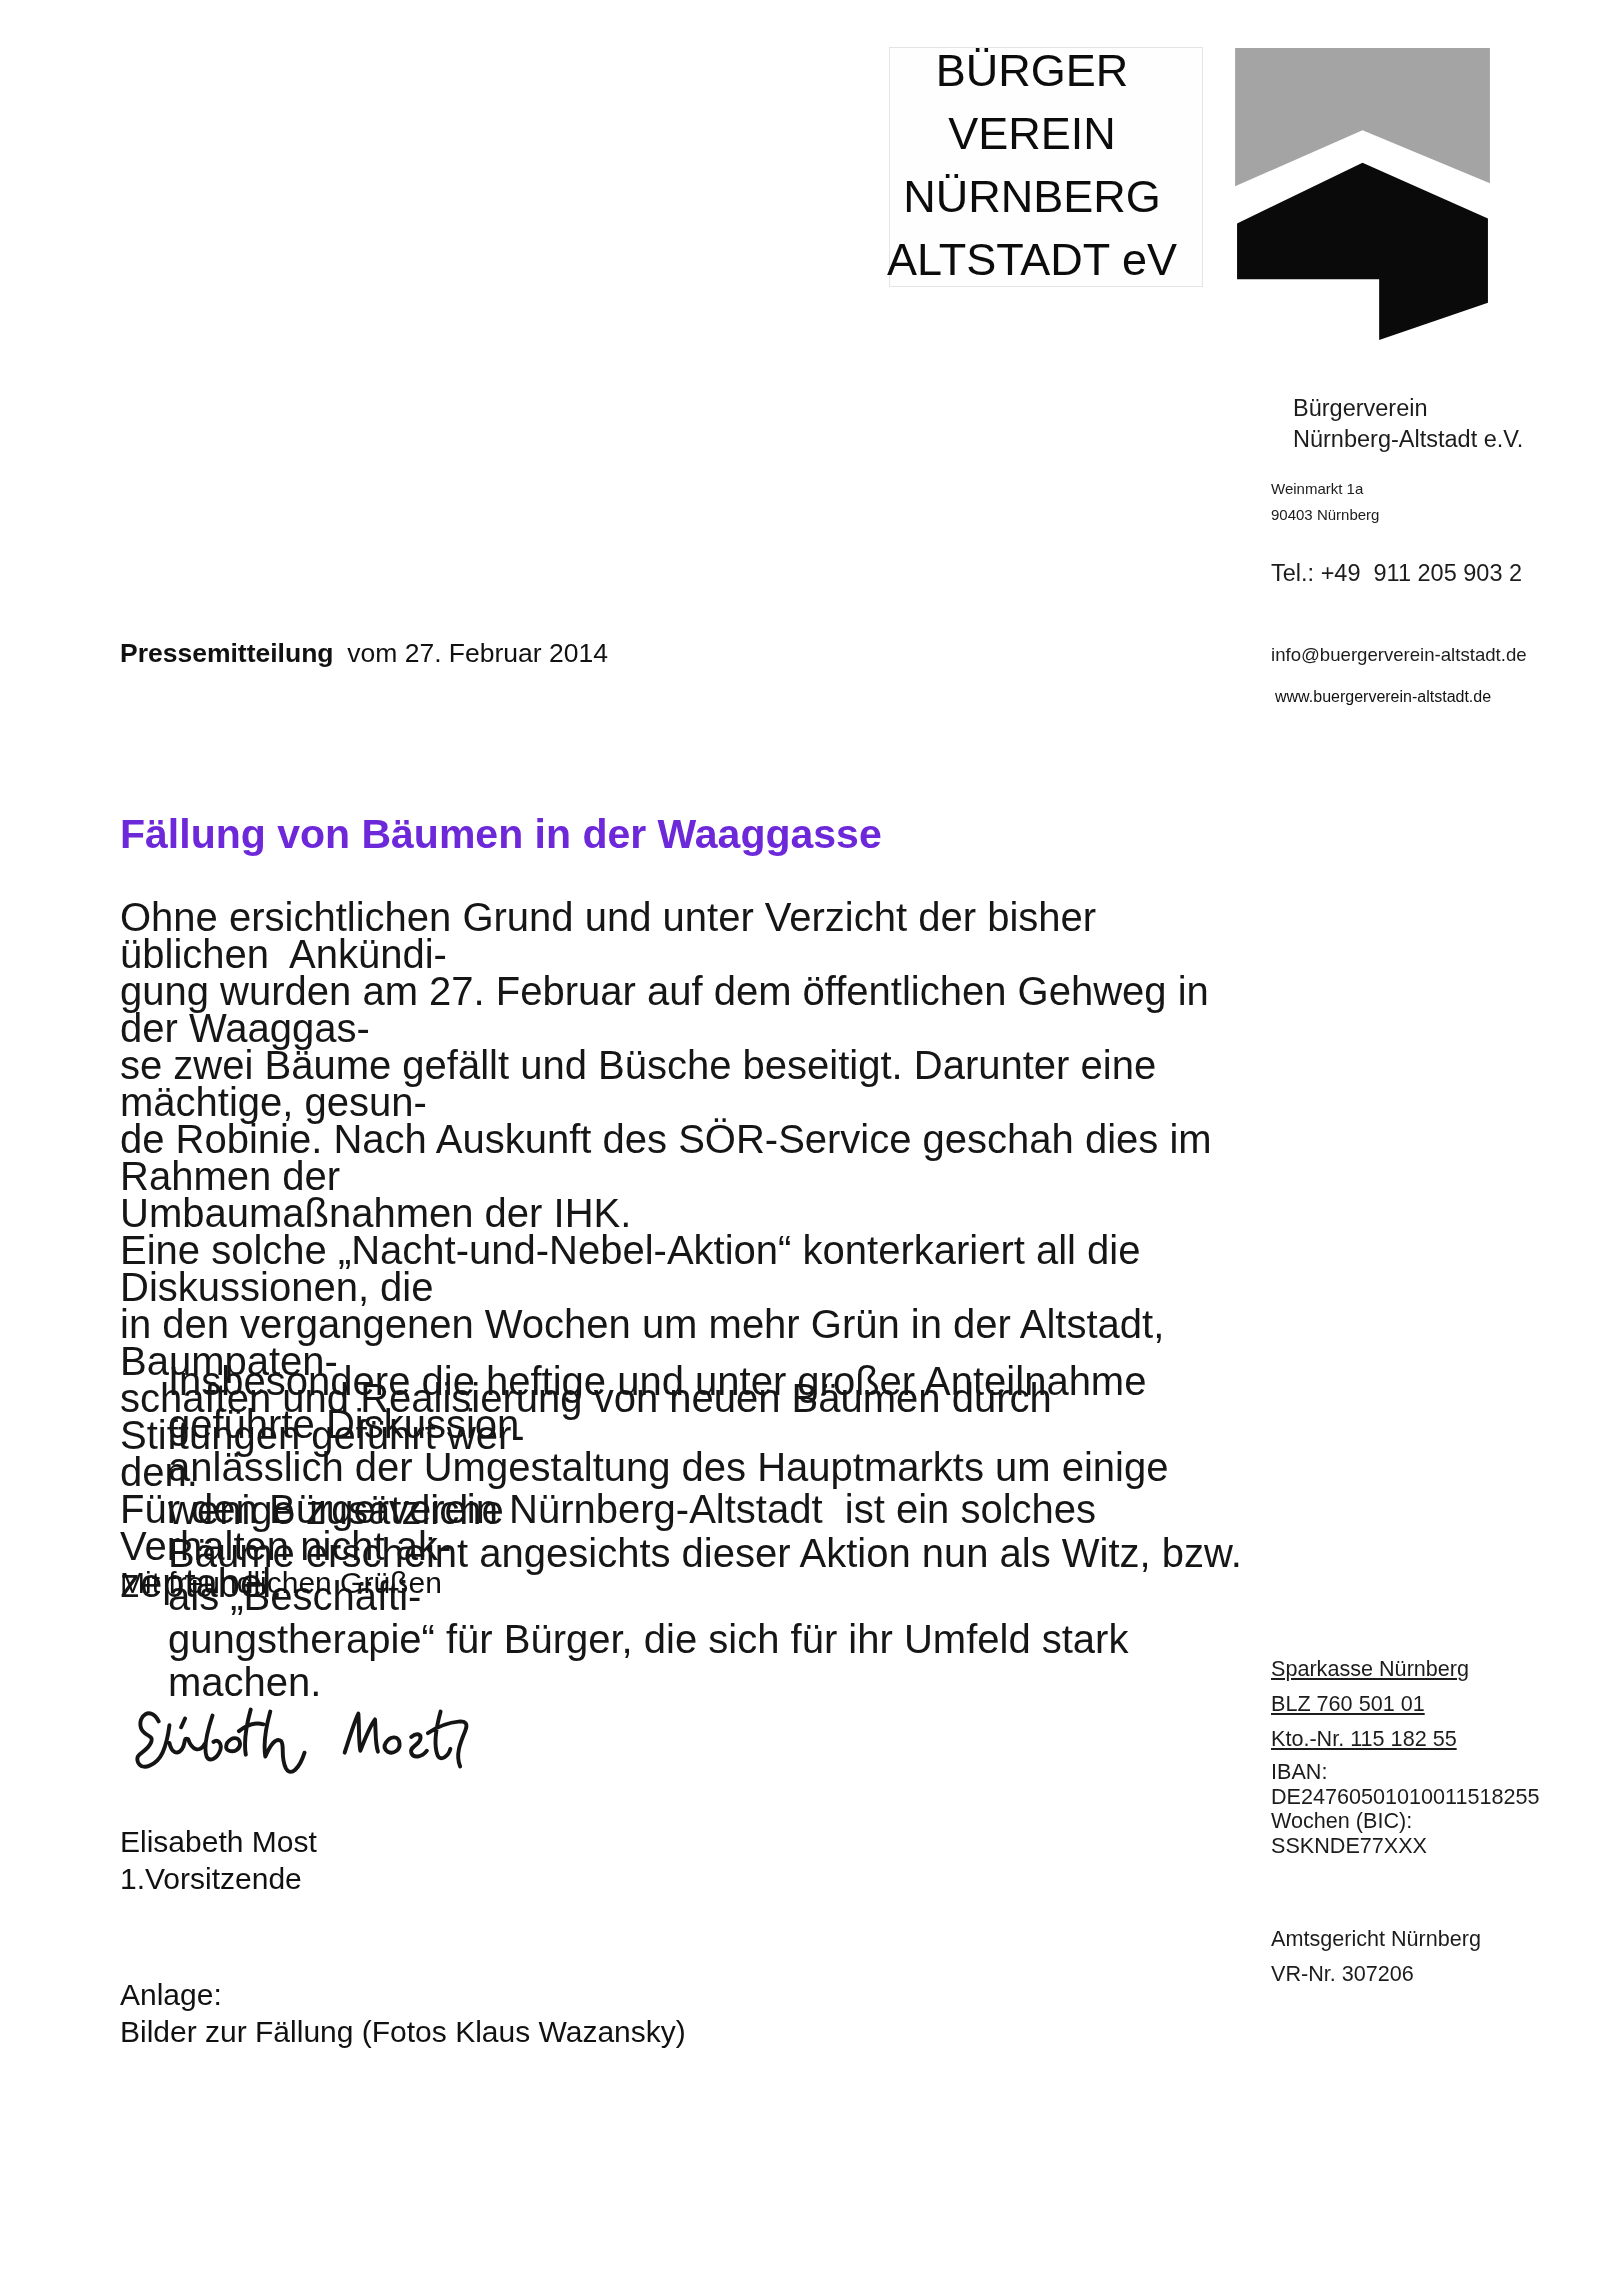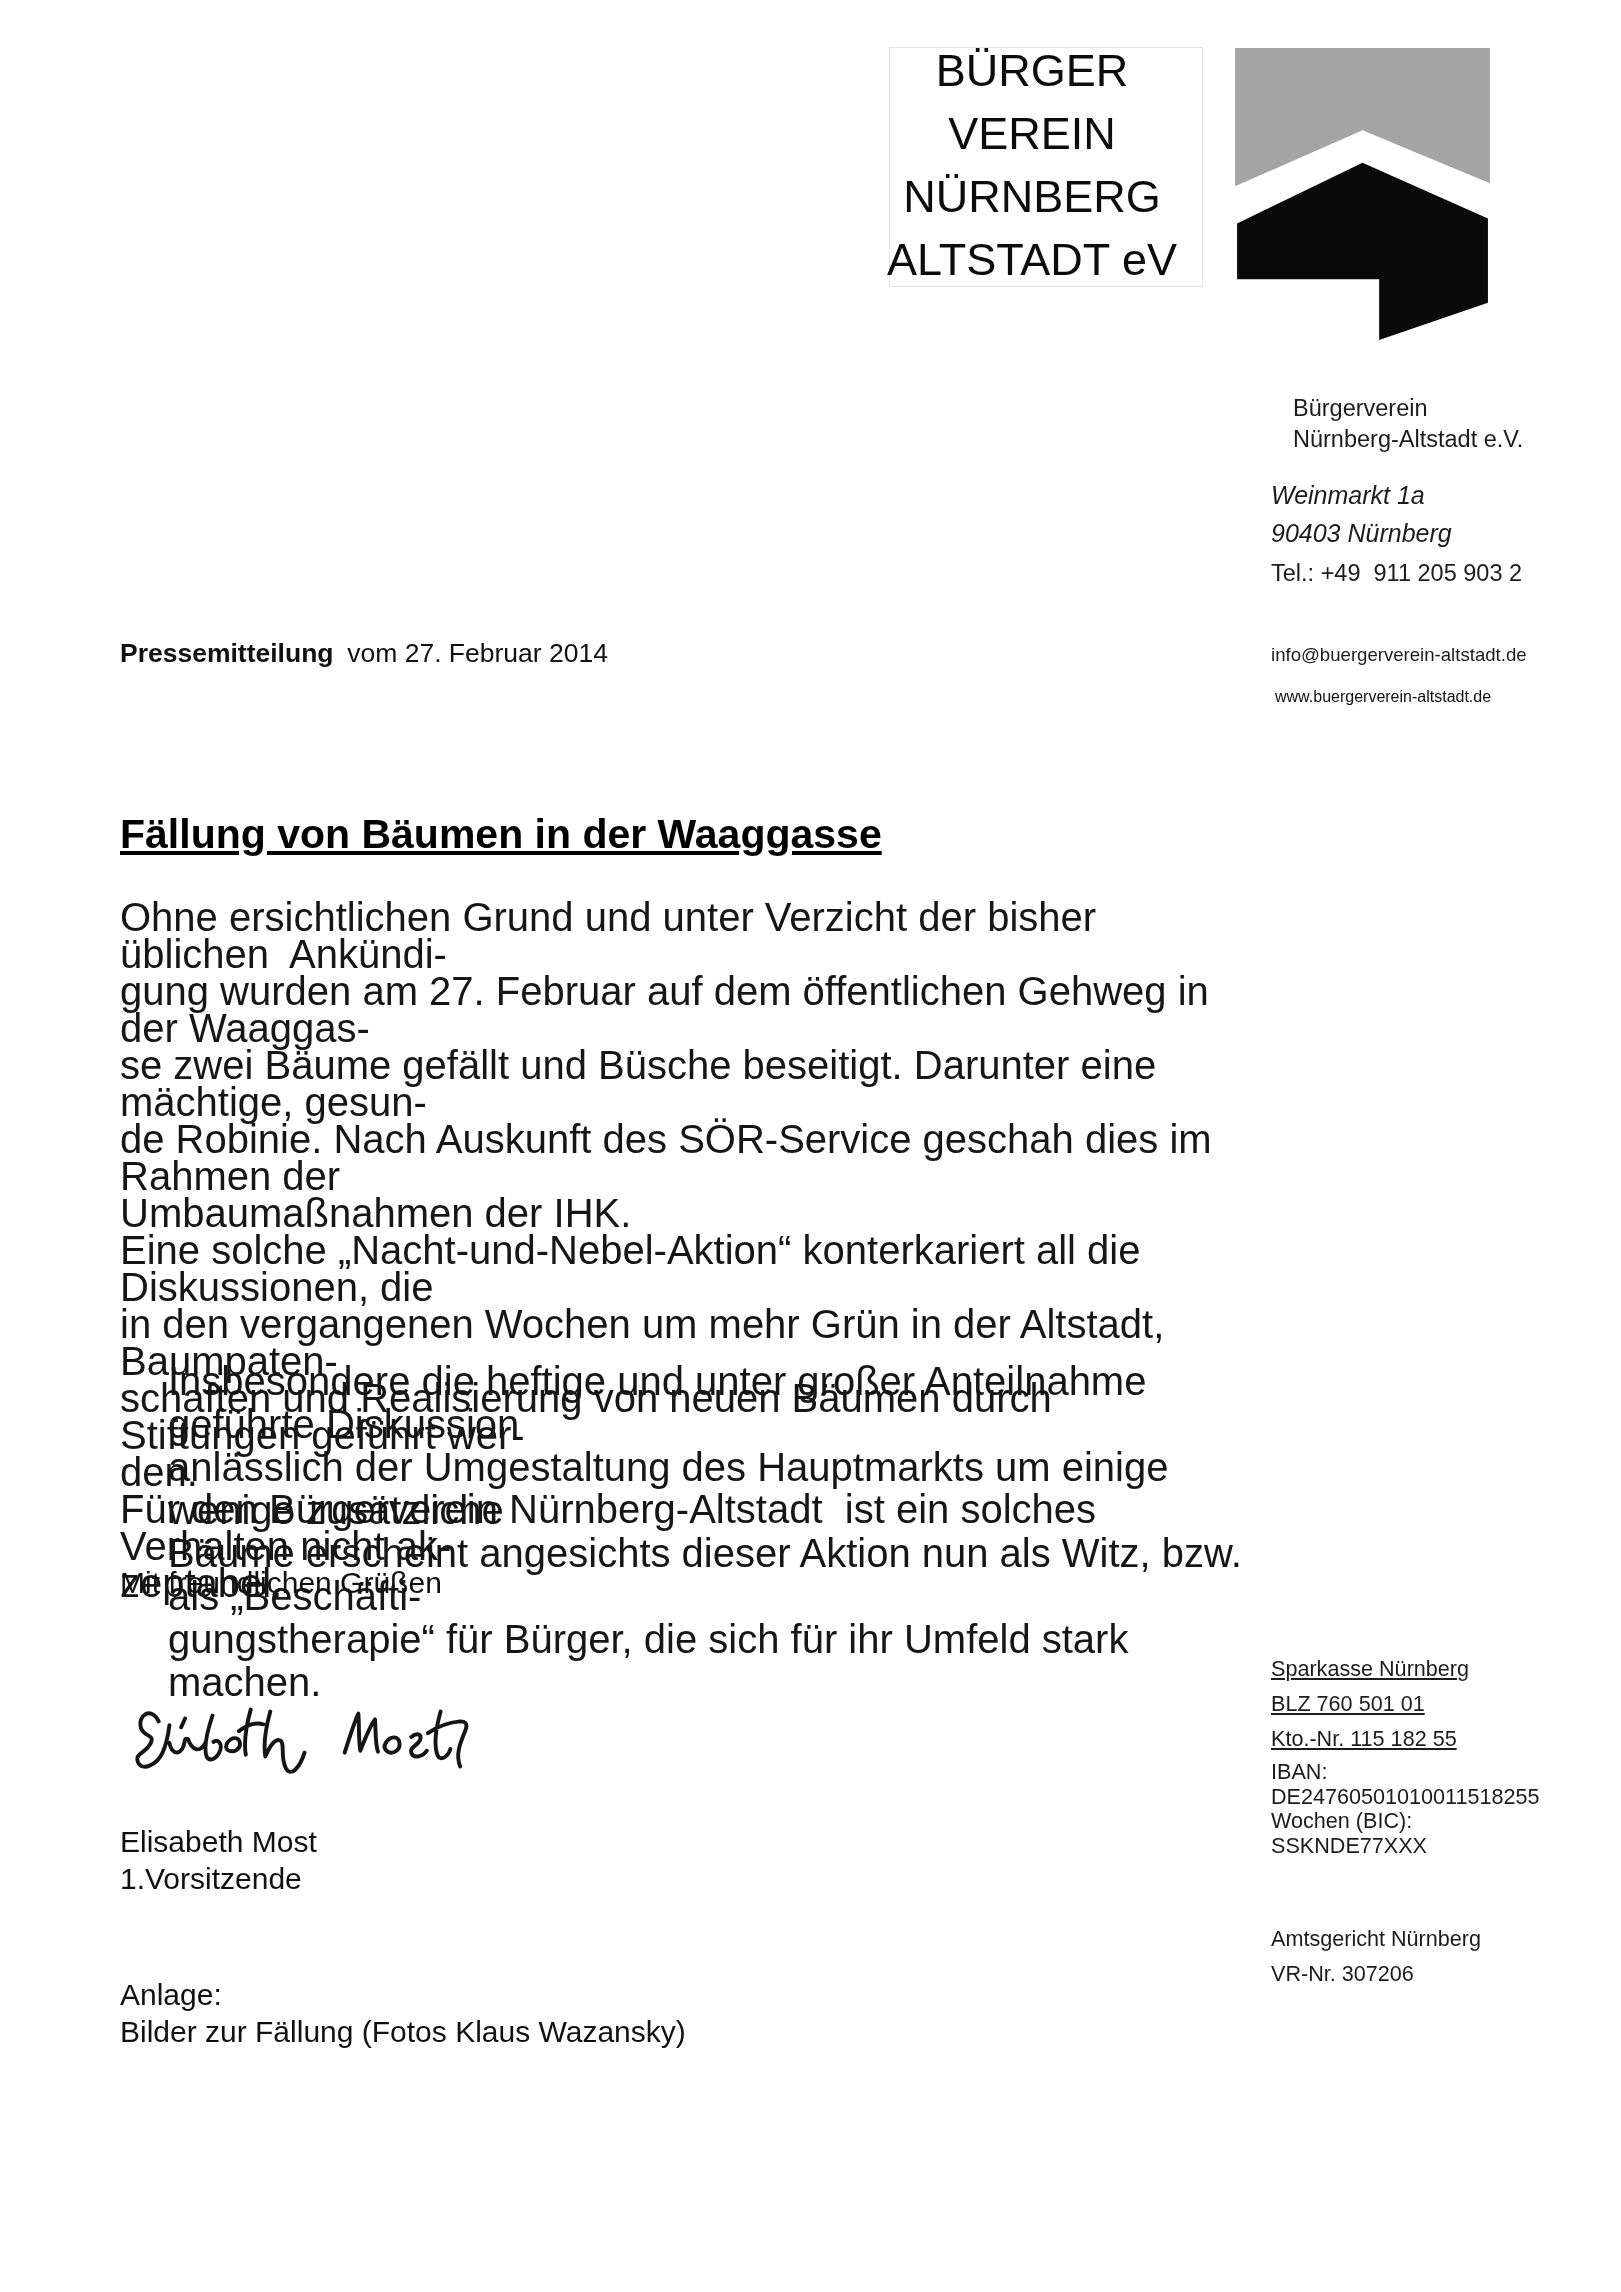--- a/index.html
+++ b/index.html
@@ -12,32 +12,32 @@
   
   .logo-frame{left:889px;top:47px;width:312px;height:238px;border:1px solid #e4e4e4;background:#fefefe;}
   .logo-wordmark{
     left:863px;top:39px;width:338px;text-align:center;
     font-size:45px;line-height:63px;color:#0c0c0c;letter-spacing:0px;
   }
   .logo-mark{left:1235px;top:48px;}
   
   .side{left:1271px;color:#1c1c1c;}
   .side-org{top:393px;font-size:23.5px;line-height:31px;margin-left:22px;}
-  .side-addr{top:476px;font-size:25px;line-height:38px;font-style:italic;}
+  .side-addr{top:476px;font-size:15px;line-height:26px;}
   .side-phone{top:559px;font-size:23.5px;line-height:29px;}
   .side-email{top:644px;font-size:18.6px;}
   .side-web{left:1275px;top:688px;font-size:16px;}
   .side-bank{top:1651px;font-size:21.6px;line-height:35px;text-decoration:underline;}
   .side-iban{top:1760px;font-size:21.6px;line-height:24.5px;}
   .side-registry{top:1921px;font-size:21.6px;line-height:35px;}
   
   .presse-row{left:120px;top:638px;font-size:26.5px;}
   .presse-row .label{font-weight:bold;}
   .presse-row .date{margin-left:13.7px;}
-  .headline{left:120px;top:814px;font-size:41px;font-weight:bold;margin:0;line-height:1;color:#000000;text-decoration:underline;}
+  .headline{left:120px;top:814px;font-size:41px;font-weight:bold;margin:0;line-height:1;color:#6d28d9;}
   .body-block{left:120px;width:1117px;font-size:40px;color:#161616;}
   .body-1{top:899px;line-height:37px;}
   .body-2{top:1360px;line-height:43px;margin-left:48px;}
   .salutation{left:120px;top:1566px;font-size:30px;}
   .signature{left:129px;top:1692px;}
   .signer{left:120px;top:1823px;font-size:30px;line-height:37px;}
   .attachment{left:120px;top:1976px;font-size:30px;line-height:37px;}
 </style>
 </head>
 <body>

